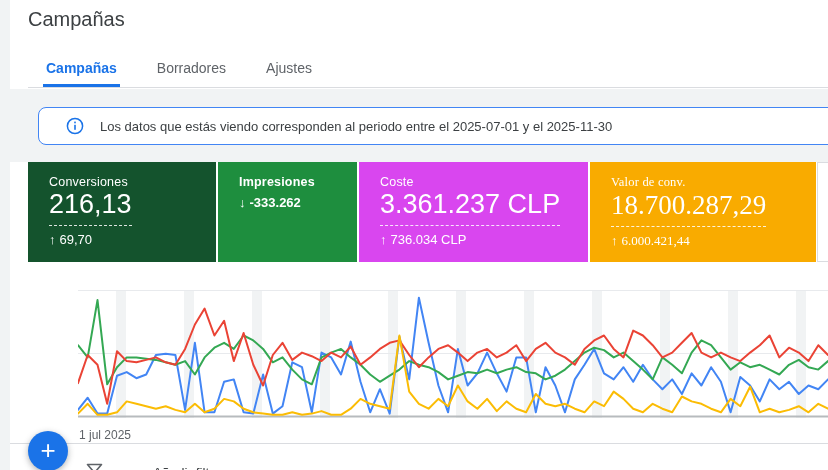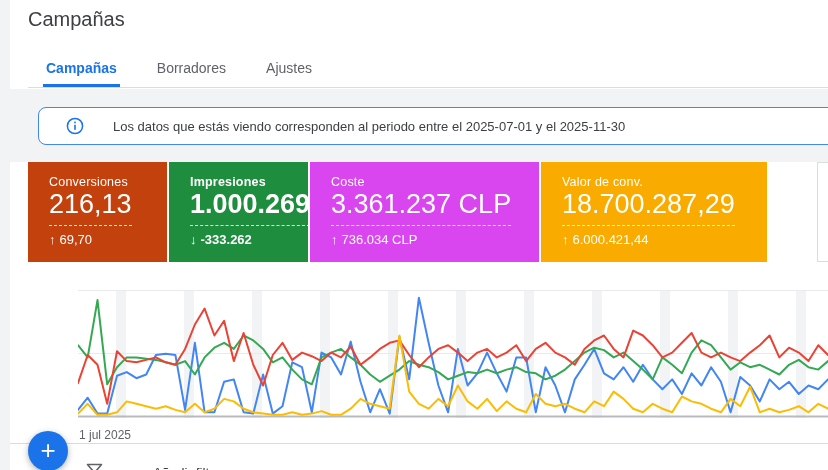--- a/index.html
+++ b/index.html
@@ -8,21 +8,21 @@
   .left-strip{position:absolute;left:0;top:0;width:10px;height:470px;background:#f1f3f4;}
   .page-title{position:absolute;left:28px;top:8px;font-size:20px;color:#3c4043;}
   .tabbar{position:absolute;left:28px;top:54px;right:0;height:34px;border-bottom:1px solid #dadce0;
           display:flex;align-items:flex-end;gap:34px;padding-left:15px;box-sizing:border-box;}
   .tab{font-size:14px;color:#5f6368;padding:0 3px 11px 3px;cursor:pointer;}
   .tab.active{color:#1a73e8;font-weight:bold;border-bottom:3px solid #1a73e8;padding-bottom:8px;}
   .gray-band{position:absolute;left:10px;top:89px;right:0;height:73px;background:#f1f3f4;}
   .banner{position:absolute;left:38px;top:107px;width:800px;height:38px;background:#fff;
           border:1px solid #4285f4;border-radius:8px;display:flex;align-items:center;box-sizing:border-box;}
   .banner .ic{margin-left:27px;display:flex;align-items:center;}
-  .banner .txt{margin-left:29px;font-size:13px;color:#3c4043;}
+  .banner .txt{margin-left:16px;font-size:13px;color:#3c4043;}
   .cards{position:absolute;left:28px;top:162px;display:flex;gap:2px;}
   .card{height:100px;color:#fff;box-sizing:border-box;padding:13px 14px 0 21px;cursor:pointer;}
   .card .lbl{font-size:12.5px;letter-spacing:.2px;}
   .card .val{display:inline-block;font-size:27px;margin-top:0;padding-bottom:5px;
              border-bottom:1px dashed rgba(255,255,255,.85);white-space:nowrap;}
   .card .delta{margin-top:6px;font-size:13px;display:flex;align-items:center;gap:4px;}
   .card-sliver{position:absolute;left:817px;top:162px;width:11px;height:100px;background:#fff;
                border:1px solid #dadce0;border-right:none;box-sizing:border-box;}
   .plot{position:absolute;left:78px;top:290px;width:750px;height:128px;}
   .plot svg{display:block;width:750px;height:128px;}
@@ -57,45 +57,44 @@
       <svg width="18" height="18" viewBox="0 0 18 18">
         <circle cx="9" cy="9" r="7.6" fill="none" stroke="#1a73e8" stroke-width="1.5"></circle>
         <rect x="8.2" y="7.8" width="1.6" height="5" fill="#1a73e8"></rect>
         <rect x="8.2" y="4.6" width="1.6" height="1.7" fill="#1a73e8"></rect>
       </svg>
     </span>
     <span class="txt">Los datos que estás viendo corresponden al periodo entre el 2025-07-01 y el 2025-11-30</span>
   </div>
 
   <div class="cards">
-    <div class="card" style="width: 139px; background-color: #c2410c;">
+    <div class="card" style="width: 188px; background-color: #14532d;">
       <div class="lbl">Conversiones</div>
       <div><span class="val">216,13</span></div>
       <div class="delta">
         <span>↑</span>
         <span>69,70</span>
       </div>
     </div>
     <div class="card" style="width: 139px; background-color: rgb(30, 142, 62); font-weight: bold;">
       <div class="lbl">Impresiones</div>
-      <div><span class="val">1.000.269</span></div>
       <div class="delta">
         <span>↓</span>
         <span>-333.262</span>
       </div>
     </div>
     <div class="card" style="width: 229px; background-color: #d946ef;">
       <div class="lbl">Coste</div>
       <div><span class="val">3.361.237 CLP</span></div>
       <div class="delta">
         <span>↑</span>
         <span>736.034 CLP</span>
       </div>
     </div>
-    <div class="card" style="width: 226px; background-color: rgb(249, 171, 0);">
+    <div class="card" style="width: 226px; background-color: rgb(249, 171, 0); font-family: Liberation Serif, serif;">
       <div class="lbl">Valor de conv.</div>
       <div><span class="val">18.700.287,29</span></div>
       <div class="delta">
         <span>↑</span>
         <span>6.000.421,44</span>
       </div>
     </div>
   </div>
   <div class="card-sliver"></div>
 

